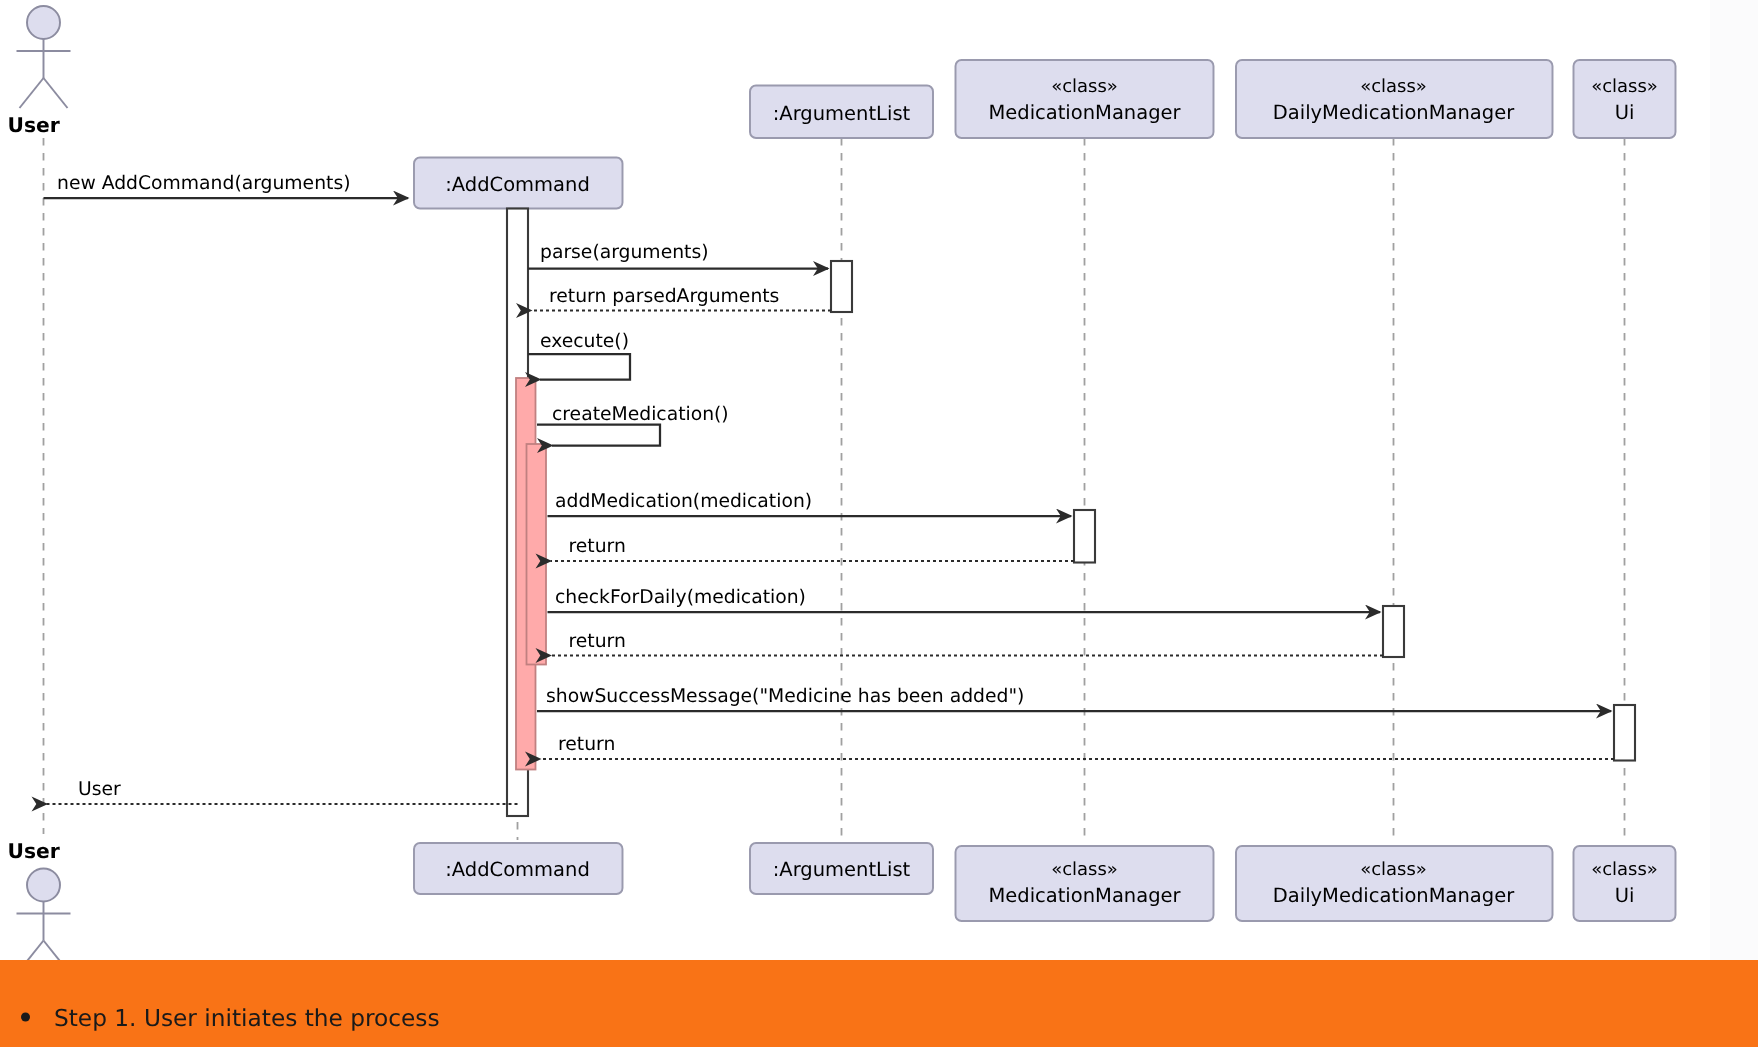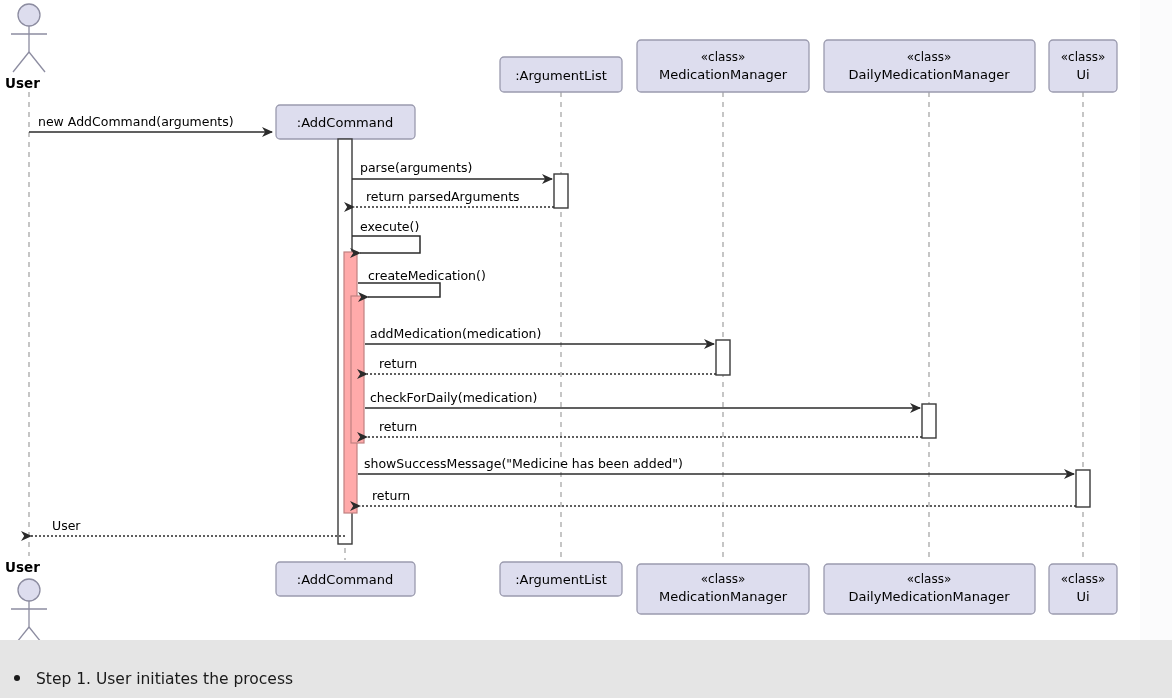--- a/index.html
+++ b/index.html
@@ -45,21 +45,21 @@
     font-size: 13.5px;
     fill: #000000;
     font-weight: bold;
   }
   .footer {
     position: absolute;
     left: 0;
     top: 640px;
     width: 1172px;
     height: 58px;
-    background: #e5e5e5;
+    background: #f97316;
     text-decoration: underline;
   }
   .bullet-line {
     position: absolute;
     left: 14px;
     top: 20px;
     font-size: 15.5px;
     color: #1a1a1a;
     white-space: nowrap;
     overflow: hidden;

